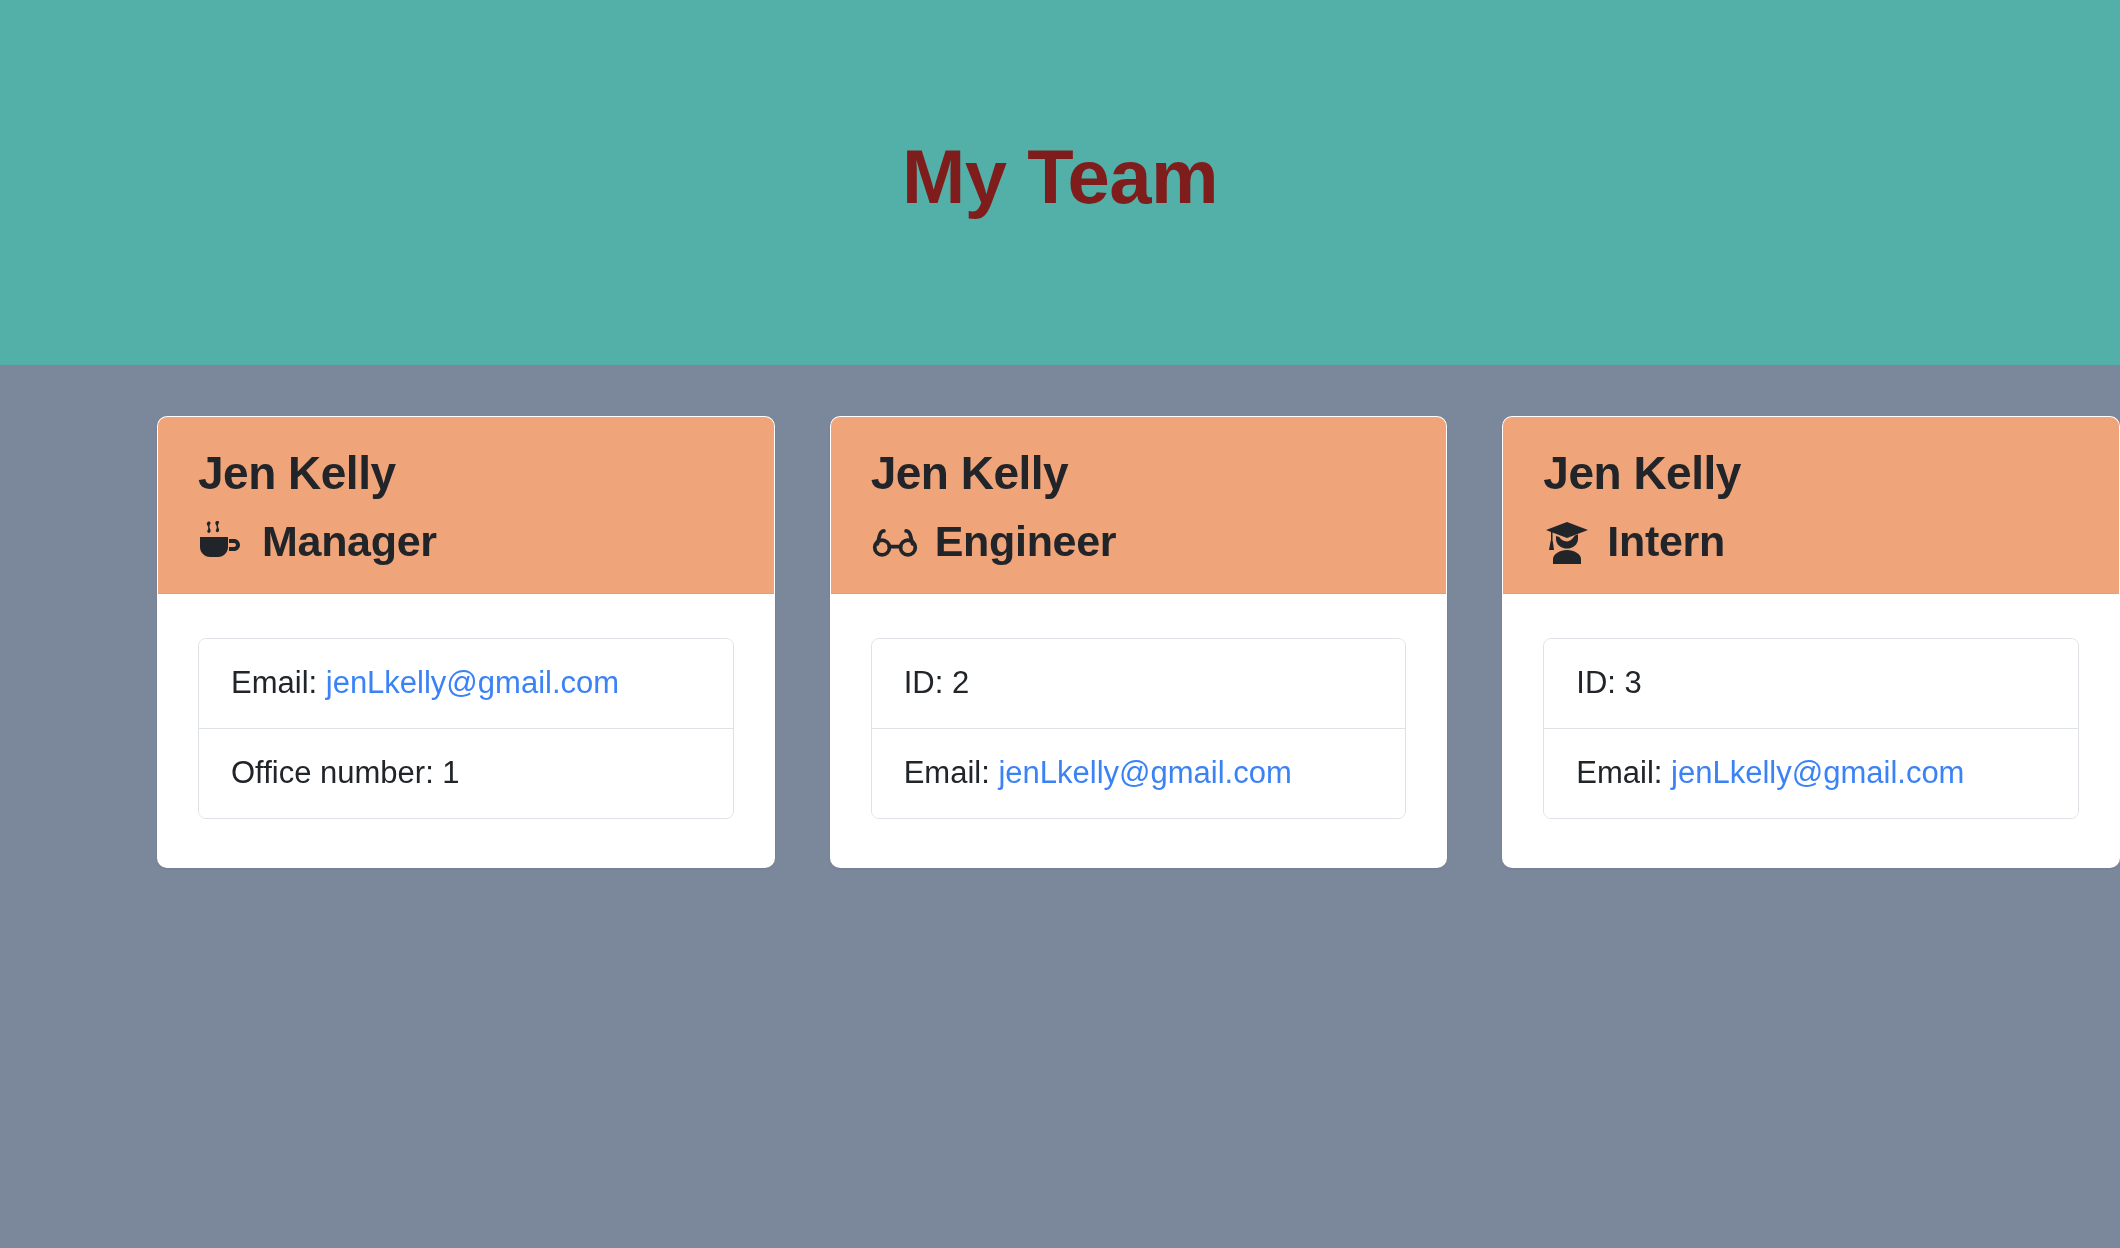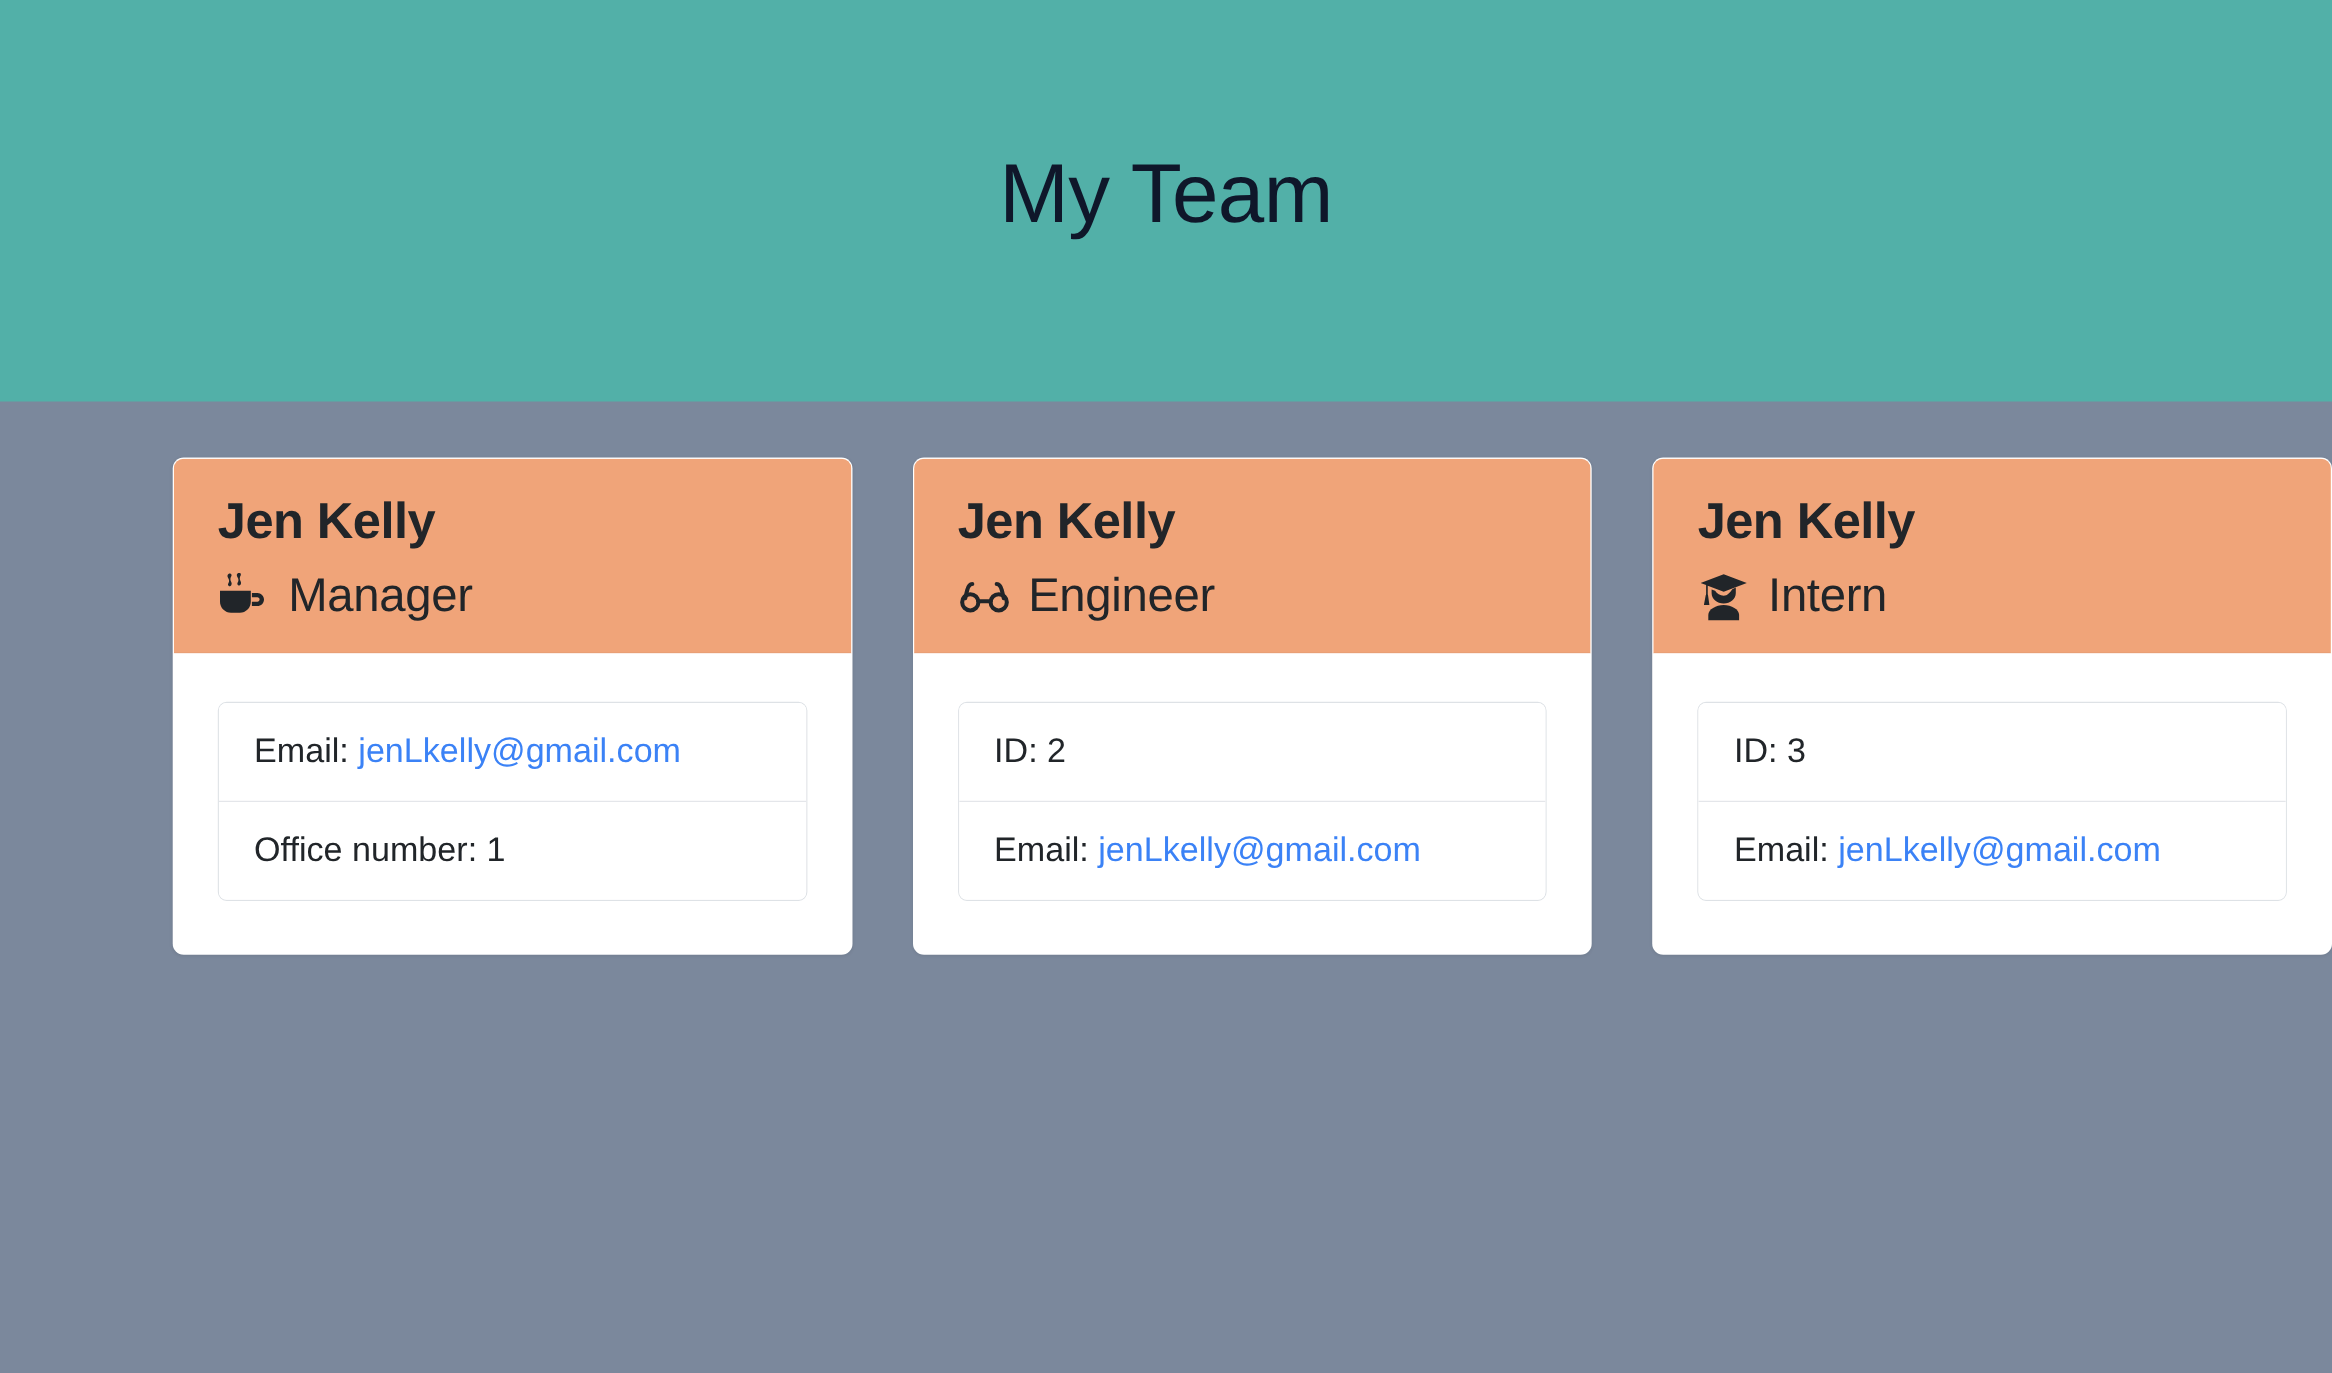--- a/index.html
+++ b/index.html
@@ -20,22 +20,22 @@
     width: 100%;
     height: 365px;
     background: #52b0a8;
     display: flex;
     align-items: center;
     justify-content: center;
   }
 
   .banner-title {
     font-size: 76px;
-    font-weight: normal;
-    color: #0f172a;
+    font-weight: bold;
+    color: #7f1d1d;
     letter-spacing: -0.5px;
     line-height: 1;
     margin-top: -12px;
   }
 
   
   .cards-row {
     display: flex;
     justify-content: flex-start;
     align-items: flex-start;
@@ -67,21 +67,21 @@
     line-height: 1.15;
     letter-spacing: -0.5px;
   }
 
   .card-role {
     margin-top: 18px;
     display: flex;
     align-items: center;
     gap: 16px;
     font-size: 43px;
-    font-weight: normal;
+    font-weight: bold;
     color: #212529;
     line-height: 1.1;
     letter-spacing: -0.3px;
   }
 
   .role-icon {
     width: 48px;
     height: 46px;
     display: inline-flex;
     align-items: center;

